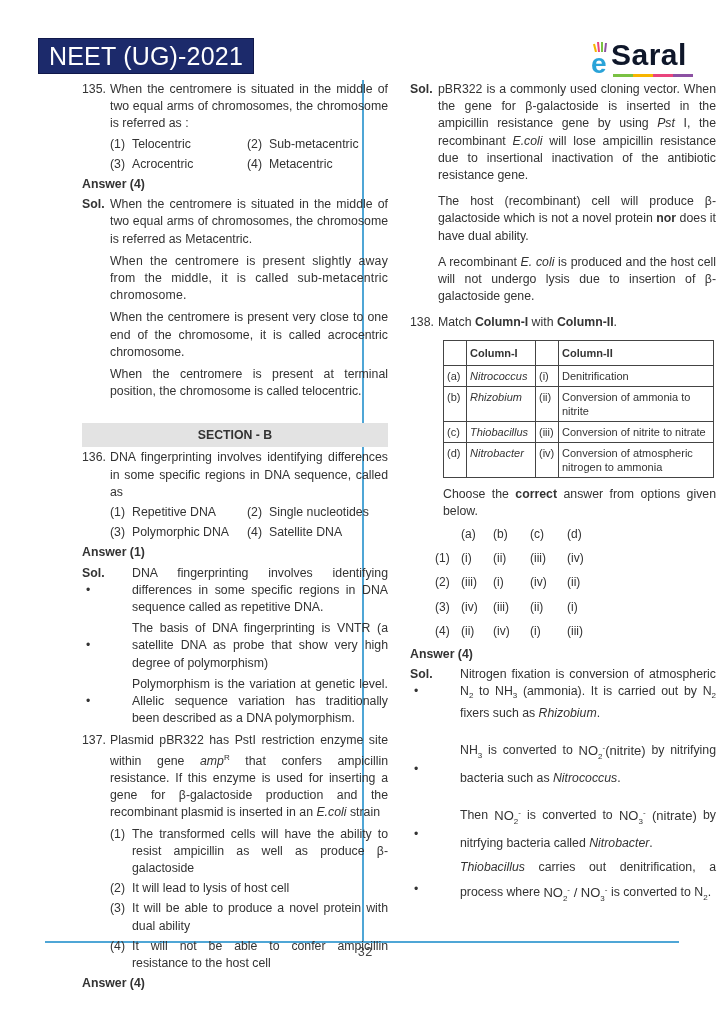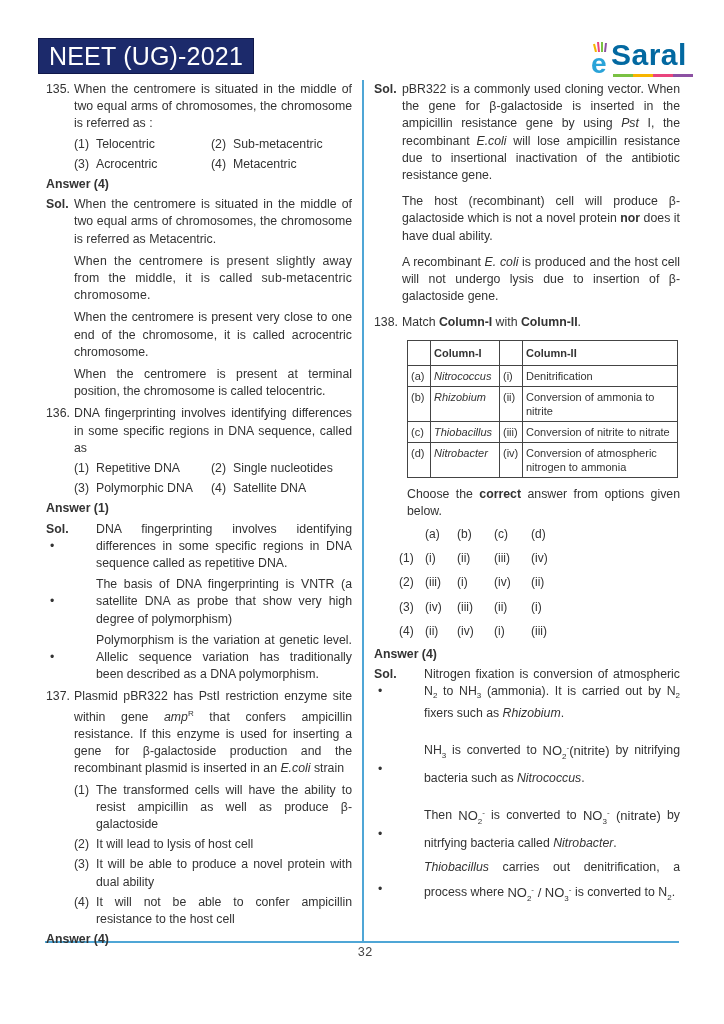--- a/index.html
+++ b/index.html
@@ -2,29 +2,29 @@
 <html><head>
 <meta charset="utf-8">
 <style>
   html, body { margin:0; padding:0; background:#ffffff; }
   body { width:724px; height:1024px; position:relative; overflow:hidden;
          font-family:"Liberation Sans", sans-serif; color:#333333; font-size:12.3px; }
   .header-badge { position:absolute; left:38px; top:38px; width:214px; height:34px;
          background:#1c2a6b; border:1px solid #10184a; color:#fff; font-weight:normal;
          font-size:25px; line-height:34px; text-align:center; letter-spacing:0.2px; }
   .logo { position:absolute; left:591px; top:40px; width:104px; height:36px; }
-  .logo-text { position:absolute; left:20px; top:-2px; font-size:30px; font-weight:bold; color:#0369a1; letter-spacing:0.5px; }
+  .logo-text { position:absolute; left:20px; top:-2px; font-size:30px; font-weight:bold; color:#0f172a; letter-spacing:0.5px; }
   .logo-e { position:absolute; left:0px; top:8px; font-size:28px; font-weight:bold; color:#2aa3d8; }
   .logo-hand { position:absolute; left:2px; top:2px; width:18px; height:10px; }
   .logo-underline { position:absolute; left:22px; top:34px; width:80px; height:3px;
          background:linear-gradient(90deg,#7ac143 0 25%,#f7b500 25% 50%,#e9447d 50% 75%,#8c51a3 75% 100%); }
   .divider-v { position:absolute; left:362px; top:80px; width:2px; height:862px; background:#4fa6d6; }
   .divider-h { position:absolute; left:45px; top:941px; width:634px; height:2px; background:#4fa6d6; }
   .page-no { position:absolute; left:350px; top:946px; font-size:12.5px; color:#444; width:30px; text-align:center;font-family:Liberation Mono, monospace; }
-  .col { position:absolute; line-height:17.2px; }
+  .col { position:absolute; line-height:17.2px;margin-left:36px; }
   .left { left:46px; top:81px; width:306px; }
   .right { left:374px; top:81px; width:306px; }
   p { margin:0; }
   .q { display:flex; }
   .qnum { width:28px; flex:none; }
   .qtext { flex:1; text-align:justify; }
   .opts { display:grid; grid-template-columns:137px 1fr; margin-left:28px; margin-top:3px; row-gap:3px; }
   .opt { display:flex; }
   .onum { width:22px; flex:none; }
   .answer { font-weight:bold; margin-top:3px; }
@@ -101,20 +101,21 @@
       <span class="sol-label">Sol.</span>
       <div class="sol-body">
         <p class="para">When the centromere is situated in the middle of two equal arms of chromosomes, the chromosome is referred as Metacentric.</p>
         <p class="para" style="letter-spacing:0.2px">When the centromere is present slightly away from the middle, it is called sub-metacentric chromosome.</p>
         <p class="para">When the centromere is present very close to one end of the chromosome, it is called acrocentric chromosome.</p>
         <p class="para">When the centromere is present at terminal position, the chromosome is called telocentric.</p>
       </div>
     </div>
   </div>
 
+  <div class="section-bar">SECTION - B</div>
 
   <div>
     <div class="q">
       <span class="qnum">136.</span>
       <span class="qtext">DNA fingerprinting involves identifying differences in some specific regions in DNA sequence, called as</span>
     </div>
     <div class="opts">
       <div class="opt">
           <span class="onum">(1)</span>
           <span>Repetitive DNA</span>

